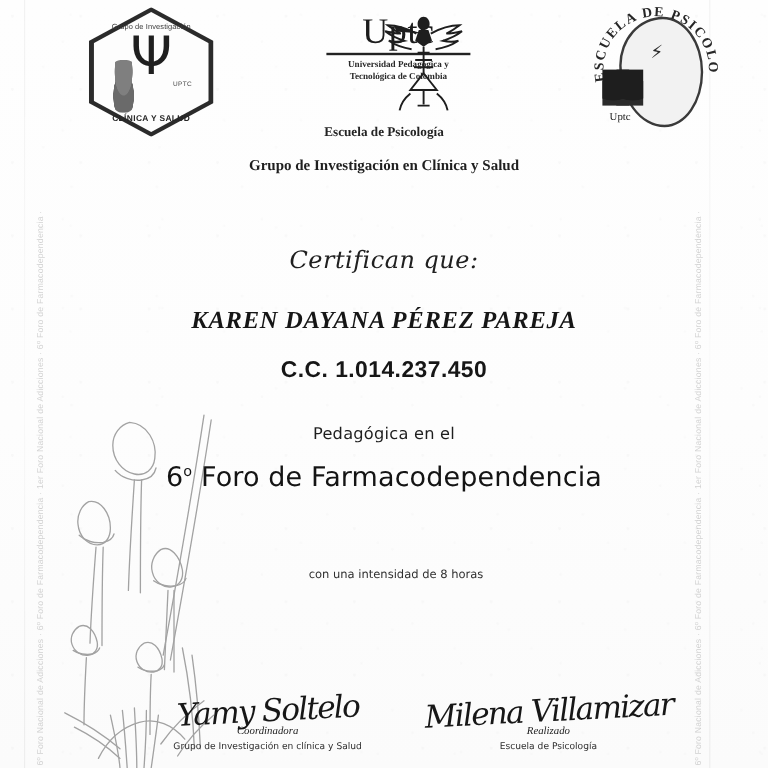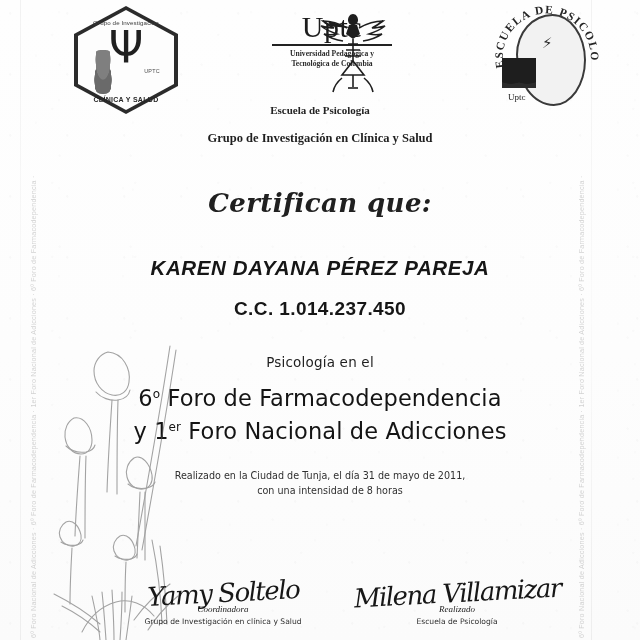--- a/index.html
+++ b/index.html
@@ -125,27 +125,27 @@
     position:absolute;left:0;right:0;top:104px;text-align:center;
     font-family:"Liberation Serif", serif;font-size:11px;font-weight:bold;color:#232323;
   }
   .hdr2{
     position:absolute;left:0;right:0;top:131px;text-align:center;
     font-family:"Liberation Serif", serif;font-size:12.5px;font-weight:bold;color:#1f1f1f;
   }
 
   
   .certifican{
-    position:absolute;left:0;right:0;top:188px;text-align:center;
-    font-family:"DejaVu Serif", serif;font-style:italic;font-size:26px;
-    color:#202020;letter-spacing:.4px;font-weight:bold;
+    position:absolute;left:0;right:0;top:204px;text-align:center;
+    font-family:"DejaVu Serif", serif;font-style:italic;font-size:20px;
+    color:#202020;letter-spacing:.4px;
   }
   .name{
     position:absolute;left:0;right:0;top:256px;text-align:center;
-    font-family:Liberation Sans, sans-serif;font-style:italic;font-weight:bold;
+    font-family:Liberation Serif, serif;font-style:italic;font-weight:bold;
     font-size:20.5px;letter-spacing:.6px;color:#161616;
   }
   .cc{
     position:absolute;left:0;right:0;top:298px;text-align:center;
     font-family:"Liberation Sans", sans-serif;font-weight:bold;
     font-size:19px;letter-spacing:.4px;color:#161616;
   }
   .participo{
     position:absolute;left:0;right:0;top:354px;text-align:center;
     font-family:"DejaVu Sans", sans-serif;font-size:13.5px;color:#1e1e1e;
@@ -249,31 +249,27 @@
     <div class="butterfly"></div>
     <div class="uptc-s">Uptc</div>
   </div>
 
   <div class="hdr1">Escuela de Psicología</div>
   <div class="hdr2">Grupo de Investigación en Clínica y Salud</div>
 
   <div class="certifican">Certifican que:</div>
   <div class="name">KAREN DAYANA PÉREZ PAREJA</div>
   <div class="cc">C.C. 1.014.237.450</div>
-  <div class="participo">Psicología en el</div>
+  <div class="participo">Pedagógica en el</div>
 
   <div class="event1">
     <span>6</span><sup>o</sup><span> Foro de Farmacodependencia</span>
   </div>
-  <div class="event2">
-    <span>y 1</span><sup>er</sup><span> Foro Nacional de Adicciones</span>
-  </div>
 
   <div class="place">
-    <span>Realizado en la Ciudad de Tunja, el día 31 de mayo de 2011,</span>
     <span class="l2">con una intensidad de 8 horas</span>
   </div>
 
   <svg class="fungi" viewBox="0 0 140 300">
     <g fill="none" stroke="#5a5a5a" stroke-width="1.1" stroke-linecap="round">
       <path d="M56 12c-8 2-14 10-14 19 0 12 8 22 18 24 9 2 16-4 17-13 2-13-6-29-21-30z"></path>
       <path d="M44 52c5 6 14 9 22 8 7-1 11-5 12-10"></path>
       <path d="M60 60c-2 30-4 60-5 92M66 60c-1 30-1 62-1 94"></path>
       <path d="M22 78c-6 3-10 11-9 19 1 10 8 17 16 17 7 0 11-6 11-14 0-12-8-24-18-22z"></path>
       <path d="M14 106c5 5 13 7 20 6 5-1 8-3 9-7"></path>

